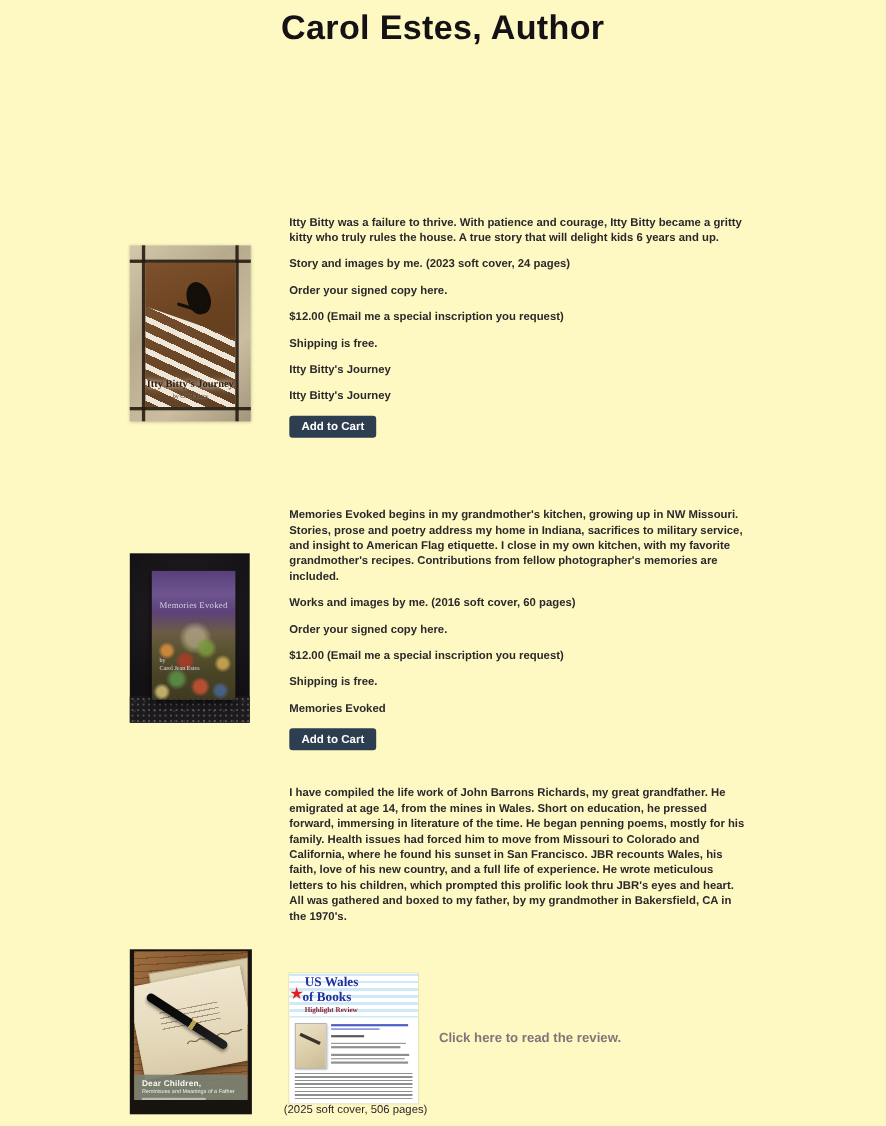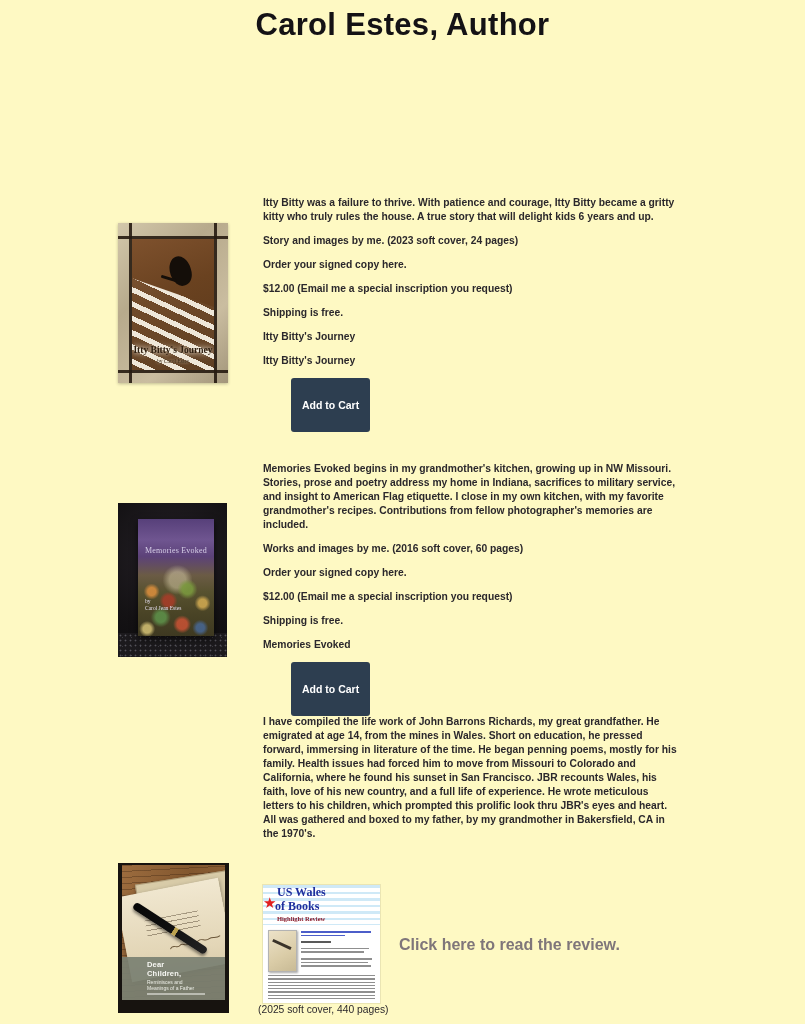--- a/index.html
+++ b/index.html
@@ -21,22 +21,22 @@
     color:#161419; margin-bottom:18px; cursor:pointer; white-space:nowrap;
   }
   
   .text-col {position:absolute; left:263px; width:420px; font-size:10.3px; line-height:14px; color:#2b282c;}
   .text-col p {margin:0 0 10px 0;font-weight:bold;}
   #text1 {top:196px;}
   #text2 {top:462px;}
   #text3 {top:715px; width:414px;}
   .add-btn {
     display:inline-block; margin-top:0; background:#2D3E50; color:#ffffff;
-    font-family:inherit; font-size:10.5px; font-weight:700; padding:21px 11px;
-    border:none; border-radius:3px; cursor:pointer;margin-left:28px;
+    font-family:inherit; font-size:10.5px; font-weight:700; padding:4px 11px;
+    border:none; border-radius:3px; cursor:pointer;
   }
   
   .cover {position:absolute; cursor:pointer;}
   #cover1 {
     left:118px; top:223px; width:110px; height:160px;
     background:linear-gradient(135deg,#d3c8ab 0%,#b7aa8c 35%,#cabda0 70%,#a2957a 100%);
     box-shadow:0 1px 3px rgba(0,0,0,.25);
   }
   .c1-hline {position:absolute; left:0; right:0; height:3px; background:#261b11; opacity:.9;}
   .c1-vline {position:absolute; top:0; bottom:0; width:3px; background:#261b11; opacity:.9;}
@@ -124,22 +124,22 @@
     background:repeating-linear-gradient(180deg, rgba(92,77,57,.5) 0 1px, transparent 1px 5px);
   }
   .c3-sign {position:absolute; right:6px; top:52px; width:56px; height:14px;}
   .c3-pen {
     position:absolute; left:12px; top:36px; width:86px; height:8px;
     transform:rotate(33deg); transform-origin:left center; border-radius:4px;
     background:linear-gradient(90deg,#070707 0%, #101010 54%, #bca24f 54.5%, #bca24f 59%, #141414 59.5%, #222 100%);
     box-shadow:1px 2px 3px rgba(0,0,0,.45);
   }
   .c3-band {
-    position:absolute; left:0; right:0; bottom:0; height:43px;
-    background:rgba(122,128,114,.92); padding:3px 25px; box-sizing:border-box;
+    position:absolute; left:0; right:0; bottom:0; height:23px;
+    background:rgba(122,128,114,.92); padding:3px 7px; box-sizing:border-box;
   }
   .c3-band-title {font-size:7.5px; font-weight:600; color:#f7f7f3; letter-spacing:.2px;}
   .c3-band-sub {font-size:5px; color:#eceee6; margin-top:1px;}
   .c3-band-tiny {margin-top:2px; width:58px; height:2px; background:rgba(240,240,235,.55);}
   
   #us-review {
     position:absolute; left:263px; top:885px; width:117px; height:118px;
     background:#ffffff; cursor:pointer; overflow:hidden;
     box-shadow:0 0 0 1px rgba(0,0,0,.08);
   }
@@ -163,21 +163,21 @@
   .usr-col {position:absolute; left:38px; right:5px; top:46px;}
   .usr-line {height:1.6px; margin-bottom:2px; background:#8f8f8f;}
   .usr-line.blue {background:#4c5ec9;}
   .usr-line.dark {background:#5a5a5a;}
   .usr-gap {height:3px;}
   .usr-body {
     position:absolute; left:5px; right:5px; top:90px; bottom:4px;
     background:repeating-linear-gradient(180deg, #8f8f8f 0 1.3px, transparent 1.3px 3.3px);
   }
   
-  .click-review {position:absolute; left:399px; top:936px; font-size:16px; font-weight:700; color:#7f767a; cursor:pointer;}
+  .click-review {position:absolute; left:399px; top:936px; font-size:12px; font-weight:700; color:#7f767a; cursor:pointer;}
   .caption {position:absolute; left:258px; top:1004px; font-size:10.3px; color:#2b282c;}
 </style>
 </head>
 <body>
 
 <div class="page">
 
   <h1 class="title">Carol Estes, Author</h1>
 
 
@@ -266,15 +266,15 @@
       <div class="usr-gap"></div>
       <div class="usr-line" style="width:96%"></div>
       <div class="usr-line" style="width:90%"></div>
       <div class="usr-line" style="width:94%"></div>
     </div>
     <div class="usr-body"></div>
   </div>
 
   <div class="click-review">Click here to read the review.</div>
 
-  <div class="caption">(2025 soft cover, 440 pages)</div>
+  <div class="caption">(2025 soft cover, 506 pages)</div>
 
 </div>
 
 </body></html>

